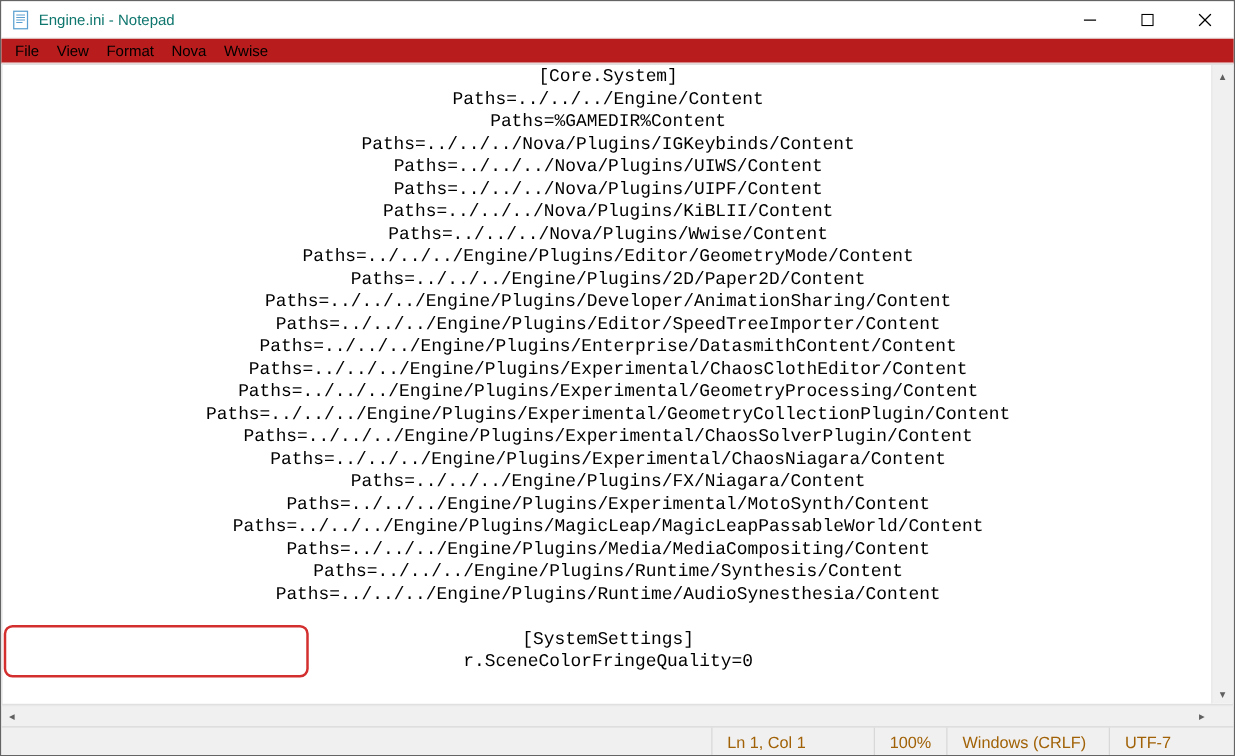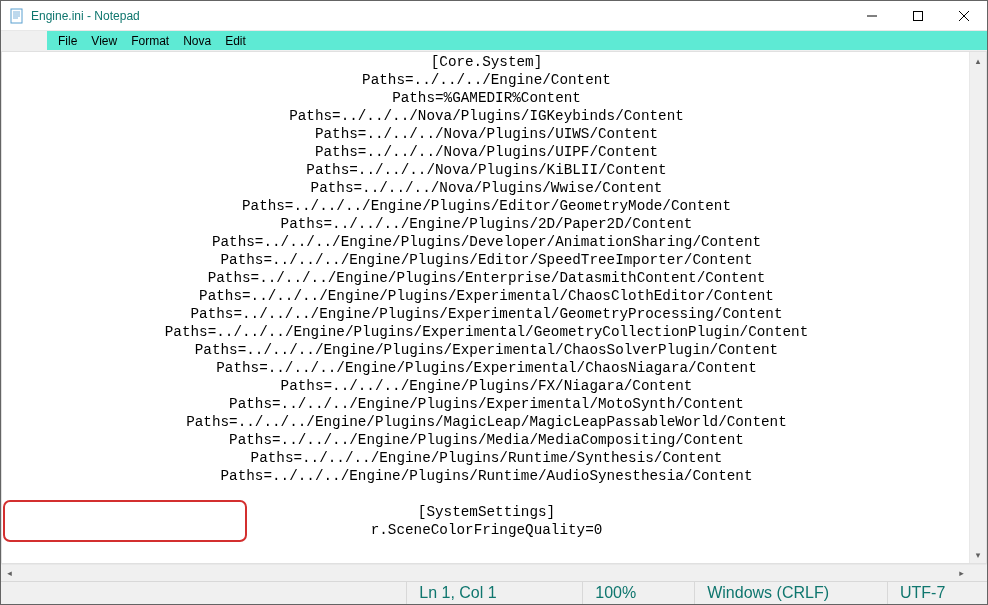--- a/index.html
+++ b/index.html
@@ -43,26 +43,25 @@
       height: 30px;
       display: flex;
       align-items: center;
       justify-content: center;
       cursor: default;
     }
     .tb-btn svg { width: 10px; height: 10px; }
 
     .menubar {
       height: 20px;
-      background: #5eead4;
+      background: #b91c1c;
       display: flex;
       align-items: center;
       padding: 0 4px;
       border-bottom: 1px solid #f0f0f0;
-      margin-left: 46px;
     }
     .menubar-item {
       padding: 2px 7px;
       font-size: 12px;
       color: #000;
       cursor: default;
     }
 
     .editor-area {
       flex: 1;
@@ -116,24 +115,23 @@
       font-size: 9px;
     }
     .h-track { flex: 1; }
     .h-corner { width: 17px; }
 
     .statusbar {
       height: 23px;
       background: #f0f0f0;
       display: flex;
       align-items: center;
-      font-size: 16px;
-      color: #0f766e;
+      font-size: 13px;
+      color: #a16207;
       border-top: 1px solid #d8d8d8;
-      gap: 46px;
     }
     .status-spacer { flex: 1; }
     .status-cell {
       padding: 0 12px;
       border-left: 1px solid #d8d8d8;
       height: 100%;
       display: flex;
       align-items: center;
       min-width: 60px;
     }
@@ -179,21 +177,21 @@
         </svg>
     </div>
   </div>
 </div>
 
 <div class="menubar">
   <div class="menubar-item">File</div>
   <div class="menubar-item">View</div>
   <div class="menubar-item">Format</div>
   <div class="menubar-item">Nova</div>
-  <div class="menubar-item">Edit</div>
+  <div class="menubar-item">Wwise</div>
 </div>
 
 <div class="editor-area">
   <div class="editor-content">[Core.System]
 Paths=../../../Engine/Content
 Paths=%GAMEDIR%Content
 Paths=../../../Nova/Plugins/IGKeybinds/Content
 Paths=../../../Nova/Plugins/UIWS/Content
 Paths=../../../Nova/Plugins/UIPF/Content
 Paths=../../../Nova/Plugins/KiBLII/Content

